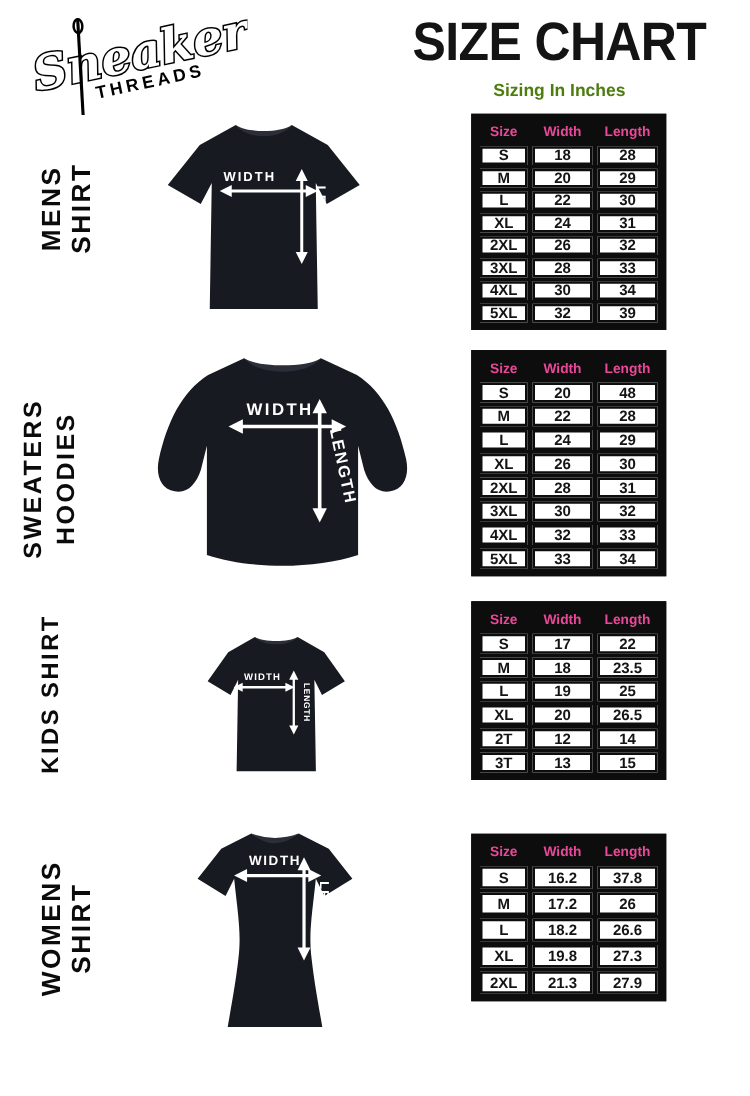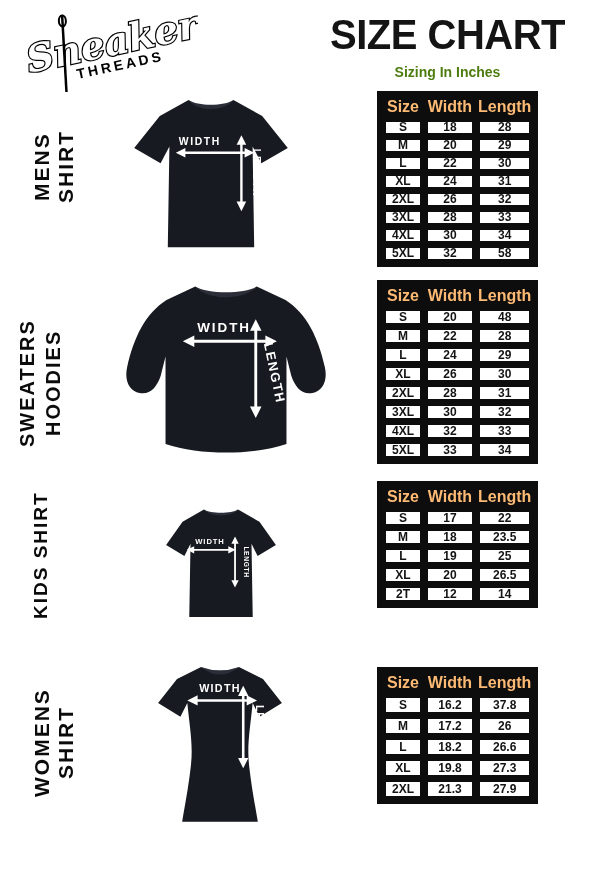--- a/index.html
+++ b/index.html
@@ -36,21 +36,21 @@
   .g-womens {left:146px;top:660px;width:148px;height:172px;}
   .arrow{stroke:#ffffff;stroke-width:3;}
   .arrow-head{fill:#ffffff;}
   .measure-text{fill:#ffffff;font-family:"Liberation Sans",sans-serif;font-weight:bold;}
   
   .size-table{
     position:absolute;left:377px;border-collapse:separate;border-spacing:4px 3px;
     background:#0d0d0d;border:3px solid #0d0d0d;
   }
   .size-table th{
-    color:#fdba74;font-size:16px;font-weight:bold;padding:1px 0;height:15px;
+    color:#ec4899;font-size:11px;font-weight:bold;padding:1px 0;height:15px;
     text-align:center;background:transparent;
   }
   .size-table td{
     background:#ffffff;border:2px solid #0d0d0d;font-size:12px;font-weight:bold;
     text-align:center;color:#141414;padding:0;
   }
   .size-table th:first-child, .size-table td:first-child{width:34px;}
   .size-table th:nth-child(2), .size-table td:nth-child(2),
   .size-table th:nth-child(3), .size-table td:nth-child(3){width:44px;}
   .t-mens  {top:91px;}  .t-mens  td{height:11px;line-height:11px;}
@@ -138,21 +138,21 @@
           <td>33</td>
         </tr>
         <tr>
           <td>4XL</td>
           <td>30</td>
           <td>34</td>
         </tr>
         <tr>
           <td>5XL</td>
           <td>32</td>
-          <td>58</td>
+          <td>39</td>
         </tr>
       </tbody>
   </table>
 
   <div class="side-label lbl-sweat">SWEATERS
 HOODIES</div>
 
   <svg class="garment g-sweat" viewBox="0 0 220 200">
     <path d="M78,12 C90,23 130,23 142,12 L172,26 C194,40 206,65 213,96 C216,110 211,121 200,123
              C189,125 182,117 178,105 L173,85 L173,176 C137,188 83,188 47,176 L47,85 L42,105
@@ -270,20 +270,25 @@
         <tr>
           <td>XL</td>
           <td>20</td>
           <td>26.5</td>
         </tr>
         <tr>
           <td>2T</td>
           <td>12</td>
           <td>14</td>
         </tr>
+        <tr>
+          <td>3T</td>
+          <td>13</td>
+          <td>15</td>
+        </tr>
       </tbody>
   </table>
 
   <div class="side-label lbl-womens">WOMENS SHIRT</div>
 
   <svg class="garment g-womens" viewBox="0 0 172 200">
     <path d="M64,8 Q86,22 108,8 L136,22 L158,50 L132,66 L124,50 C121,80 117,100 120,124
              C123,150 127,170 130,188 L42,188 C45,170 49,150 52,124 C55,100 51,80 48,50
              L40,66 L14,50 L36,22 Z" fill="#181a22"></path>
     <path fill="#2b2e38" d="M64,8 Q86,26 108,8 Q86,16 64,8 Z"></path>

